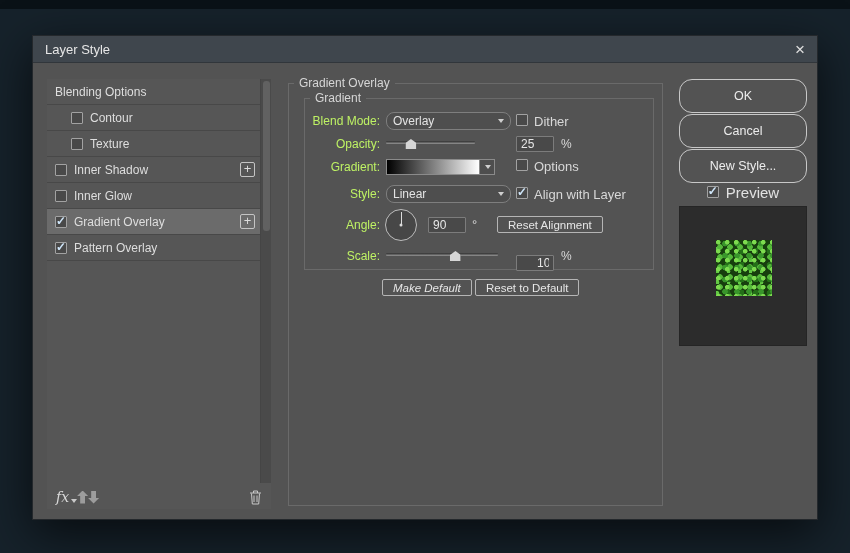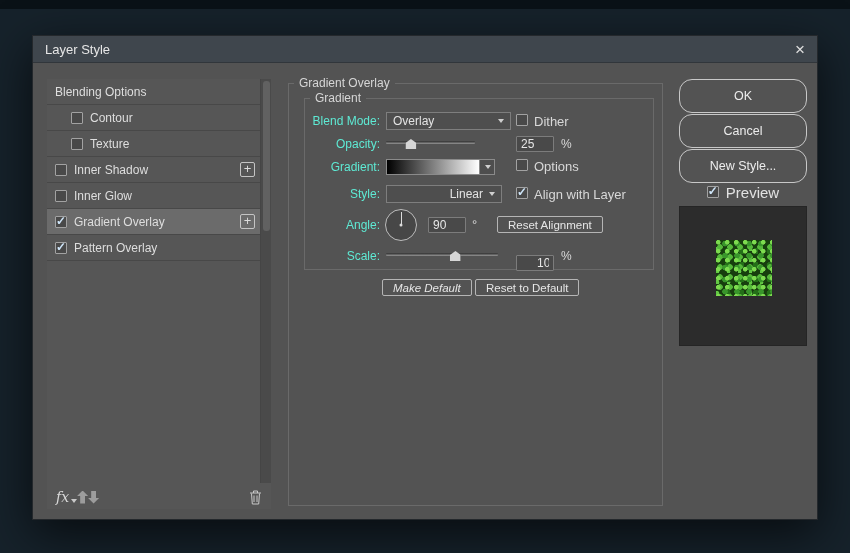--- a/index.html
+++ b/index.html
@@ -55,35 +55,35 @@
   .checkbox {
     position:relative; display:inline-block; width:12px; height:12px;
     border:1px solid #a2a2a2; border-radius:1px; background:#494949; cursor:pointer;
   }
   .checkbox.checked::after {
     content:"\2713"; position:absolute; left:0px; top:-3px;
     font-size:12px; font-weight:bold; color: var(--check-color, #cfe6fa);
   }
   .dropdown {
     position:absolute; height:18px; background:#4e4e4e;
-    border:1px solid #7e7e7e; border-radius:0; cursor:pointer;
+    border:1px solid #7e7e7e; border-radius:8px; cursor:pointer;
     font-size:12px; color:#e3e3e3; line-height:16px; padding:0 18px 0 6px;
     white-space:nowrap; overflow:hidden;
   }
   .dd-caret {
     position:absolute; right:6px; top:6px; width:0; height:0;
     border-left:3.5px solid transparent; border-right:3.5px solid transparent;
     border-top:4px solid #cfcfcf;
   }
   .value-box {
     position:absolute; width:38px; height:16px; background:#494949;
     border:1px solid #7c7c7c; border-radius:1px; color:#e6e6e6;
     font-family:"Liberation Sans", sans-serif; font-size:12px; padding:0 4px;
   }
-  .form-label { position:absolute; left:0; width:75px; text-align:right; font-size:12px; color:#5eead4; white-space:nowrap; }
+  .form-label { position:absolute; left:0; width:75px; text-align:right; font-size:12px; color:#bef264; white-space:nowrap; }
   .cb-label { position:absolute; font-size:13px; color:#d8d8d8; white-space:nowrap; }
   .unit { position:absolute; font-size:12px; color:#d8d8d8; }
 
   .slider { position:absolute; height:10px; }
   .slider-track { position:absolute; left:0; right:0; top:3px; height:3px; border-radius:1px;
     background: linear-gradient(to bottom,#2e2e2e,#969696); }
   .slider-thumb {
     position:absolute; top:1px; width:11px; height:10px; background:#d6d6d6;
     transform: translateX(-50%);
     clip-path: polygon(50% 0,100% 40%,100% 100%,0 100%,0 40%);
@@ -112,21 +112,21 @@
   .sl-opacity  { left:81px; top:39px; width:89px; }
   .in-opacity  { left:211px; top:37px; }
   .un-opacity  { left:256px; top:38px; }
   .lbl-gradient{ top:61px; }
   .gradient-ctrl { position:absolute; left:81px; top:60px; display:flex; cursor:pointer; }
   .grad-swatch { width:94px; height:16px; border:1px solid #8b8b8b; }
   .grad-arrow  { position:relative; width:15px; height:16px; background:#4e4e4e; border:1px solid #8b8b8b; border-left:none; }
   .grad-arrow .dd-caret { right:3px; top:5px; }
   .cb-reverse  { position:absolute; left:211px; top:60px; }
   .cbl-reverse { left:229px; top:60px; }
-  .lbl-style   { top:88px; }  .dd-style { left:81px; top:86px; width:116px;text-align:right; }
+  .lbl-style   { top:88px; }  .dd-style { left:81px; top:86px; width:125px; }
   .cb-align    { position:absolute; left:211px; top:88px; }
   .cbl-align   { left:229px; top:88px; }
   .lbl-angle   { top:119px; }
   .dial {
     position:absolute; left:80px; top:110px; width:32px; height:32px;
     border:1px solid #bcbcbc; border-radius:50%; background:#474747; cursor:pointer;
   }
   .dial-needle { position:absolute; left:calc(50% - .5px); top:2px; width:1px; height:13px; background:#dcdcdc; transform-origin:50% 13px; }
   .dial-dot { position:absolute; left:50%; top:50%; width:3px; height:3px; border-radius:50%; background:#dcdcdc; transform:translate(-50%,-50%); }
   .in-angle    { left:123px; top:118px; }

